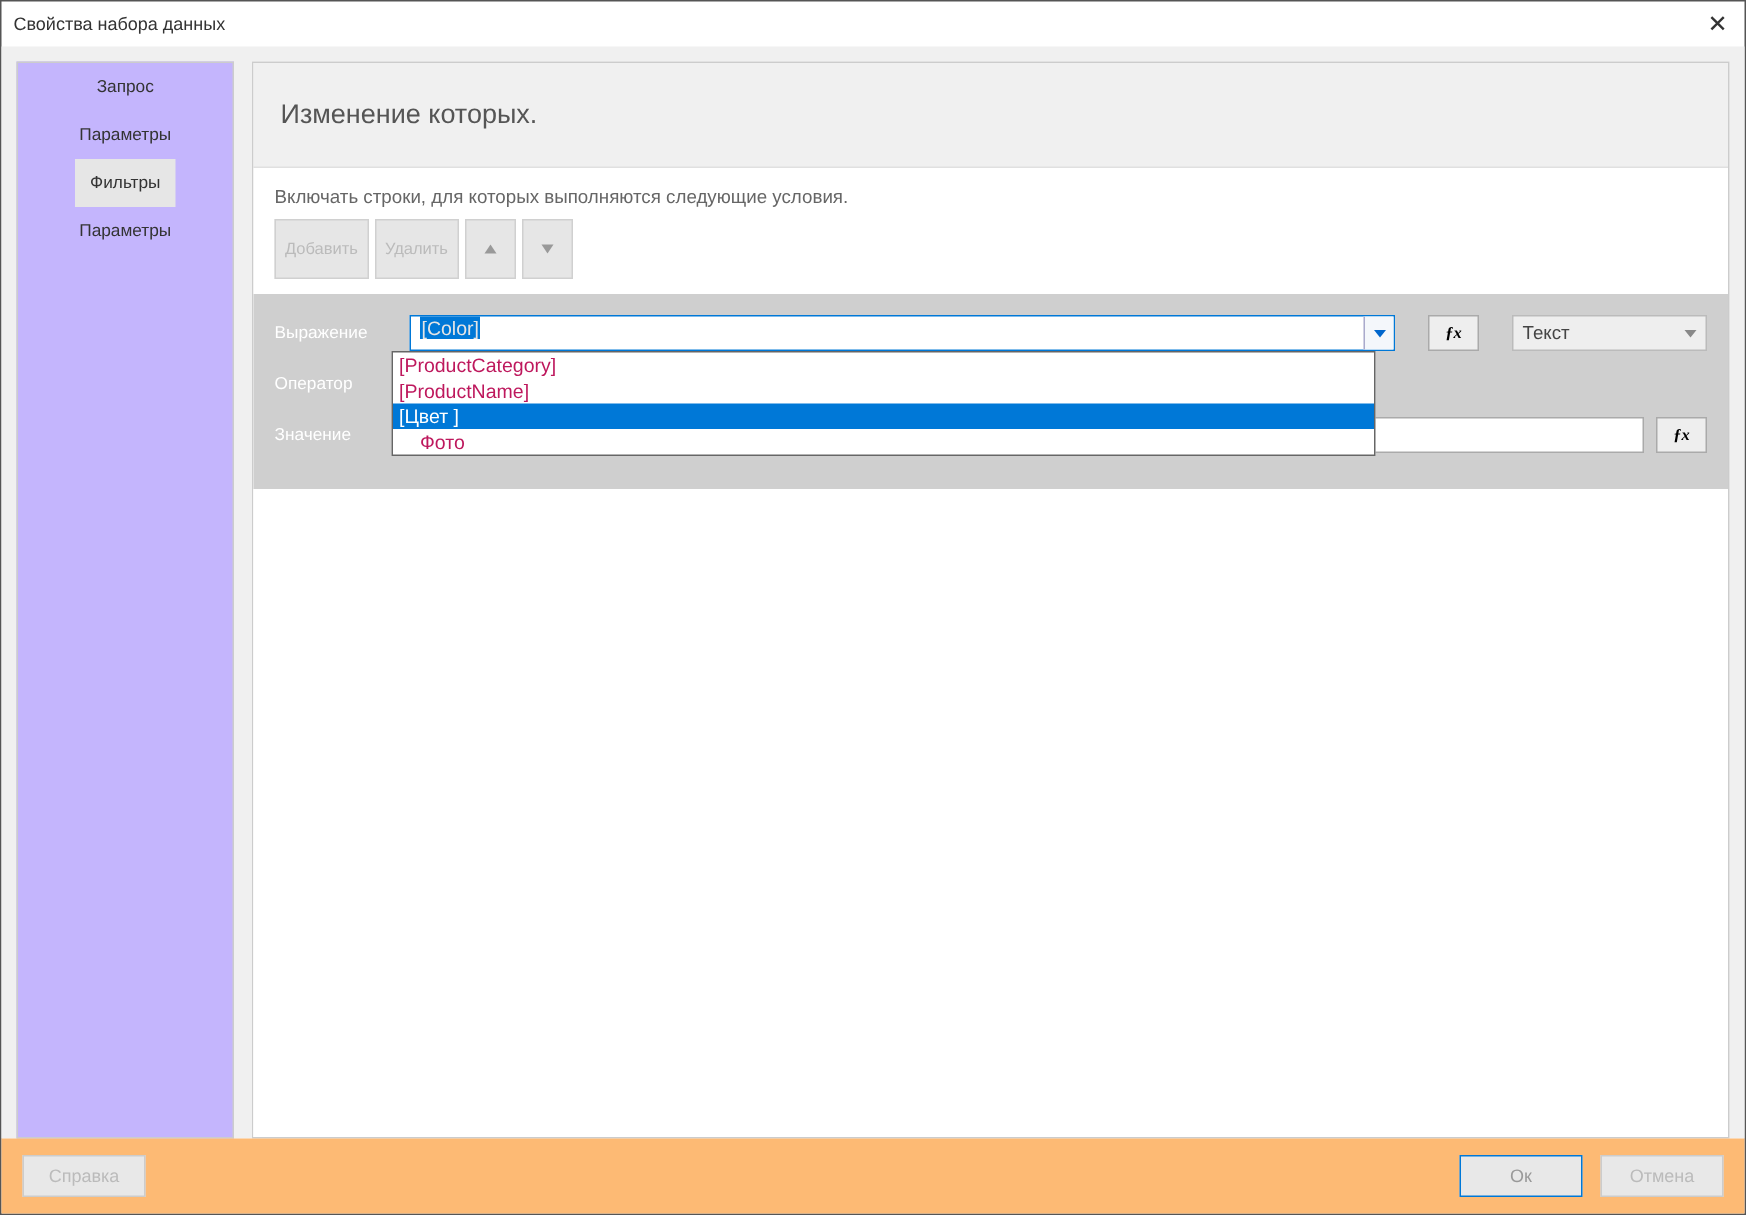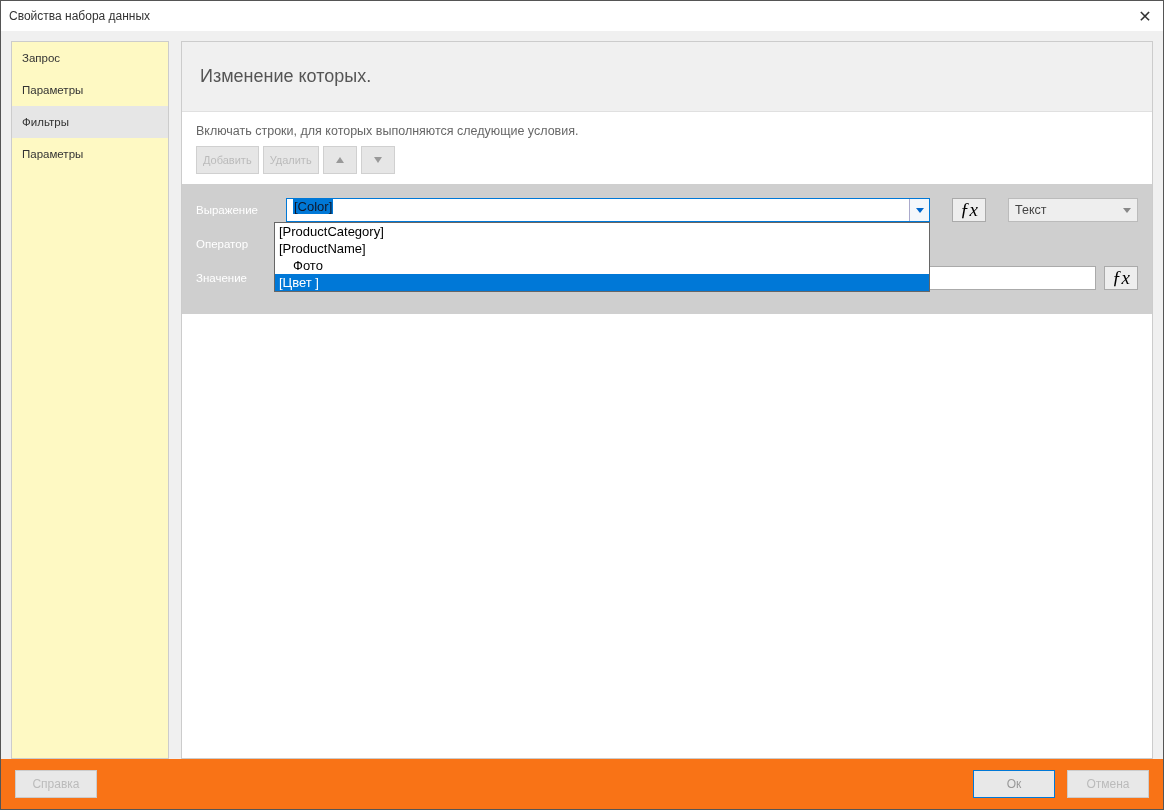--- a/index.html
+++ b/index.html
@@ -2,53 +2,53 @@
 <html><head>
 <meta charset="utf-8">
 <style>
   * { box-sizing: border-box; margin: 0; padding: 0; font-family: "Segoe UI", Tahoma, sans-serif; }
   body { background: #fff; width: 1164px; height: 810px; overflow: hidden; }
   .window { width: 1164px; height: 810px; border: 1px solid #555; display: flex; flex-direction: column; }
   .titlebar { height: 30px; display: flex; align-items: center; padding: 0 8px; font-size: 12px; color: #333; }
   .titlebar-title { flex: 1; }
   .close-icon { width: 20px; height: 20px; display:flex; align-items:center; justify-content:center; cursor:pointer; font-size:16px; }
   .body-area { flex: 1; background: #f0f0f0; padding: 10px 10px 0 10px; display: flex; gap: 12px; }
-  .sidebar { width: 158px; background:#fef9c3; border:1px solid #ccc; display:flex; flex-direction:column; }
+  .sidebar { width: 145px; background:#c4b5fd; border:1px solid #ccc; display:flex; flex-direction:column;align-items:center; }
   .sidebar-item { font-size: 11.5px; padding: 10px 10px; color:#333; cursor:pointer; }
   .sidebar-item.active { background:#e6e6e6; }
   .main { flex:1; background:#fff; border:1px solid #ccc; display:flex; flex-direction:column; }
   .main-header { background:#f0f0f0; padding: 24px 18px 24px 18px; border-bottom:1px solid #e0e0e0;}
   .main-title { font-size: 18px; color:#555; font-weight:400; }
   .main-content { flex:1; background:#fff; padding:12px 0 0 0; display:flex; flex-direction:column; position:relative; }
   .instruction { font-size:12.5px; color:#666; padding: 0 14px 8px 14px; }
   .toolbar { display:flex; gap:4px; padding:0 14px 10px 14px; }
-  .tbtn { height:28px; min-width:34px; padding:0 6px; background:#e6e6e6; border:1px solid #d0d0d0; font-size:11px; color:#bbb; display:flex; align-items:center; justify-content:center; cursor:default; }
+  .tbtn { height:40px; min-width:34px; padding:0 6px; background:#e6e6e6; border:1px solid #d0d0d0; font-size:11px; color:#bbb; display:flex; align-items:center; justify-content:center; cursor:default; }
   .tbtn.iconbtn { width:34px; }
   .arrow-icon { width:0;height:0;border-left:4px solid transparent;border-right:4px solid transparent; }
   .arrow-up { border-bottom:6px solid #999; }
   .arrow-down { border-top:6px solid #999; }
   .filter-panel { background:#cfcfcf; padding:14px 14px 24px 14px; position:relative; }
   .filter-row { display:flex; align-items:center; margin-bottom:16px; gap:22px; }
   .flabel { width:68px; font-size:11.5px; color:#fff; text-align:left; }
   .combo { flex:1; height:24px; background:#fff; border:1px solid #0078d7; display:flex; align-items:center; padding:0; position:relative; }
   .combo-input { flex:1; height:100%; padding:0 6px; font-size:13px; color:#000; border:none; outline:none; }
-  .combo-input .sel { background:#0078d7; color:#0f172a; padding:0 1px; }
+  .combo-input .sel { background:#0078d7; color:#e5e5e5; padding:0 1px; }
   .combo-btn { width:20px; height:100%; border-left:1px solid #aac; background:#f4f7fb; display:flex; align-items:center; justify-content:center; cursor:pointer; }
   .chev { width:0;height:0;border-left:4px solid transparent;border-right:4px solid transparent;border-top:5px solid #0066cc; }
-  .fx-btn { width:34px; height:24px; background:#eee; border:1px solid #aaa; display:flex; align-items:center; justify-content:center; font-style:italic; font-weight:normal; font-size:19px; font-family:serif; cursor:pointer; }
+  .fx-btn { width:34px; height:24px; background:#eee; border:1px solid #aaa; display:flex; align-items:center; justify-content:center; font-style:italic; font-weight:bold; font-size:11px; font-family:serif; cursor:pointer; }
   .type-combo { width:130px; height:24px; background:#eee; border:1px solid #bbb; display:flex; align-items:center; padding:0 6px; font-size:12.5px; color:#444; cursor:pointer; justify-content:space-between; }
   .type-combo .chev2 { width:0;height:0;border-left:4px solid transparent;border-right:4px solid transparent;border-top:5px solid #888; }
   .value-input-wrap { flex:1; display:flex; gap:8px; align-items:center; }
   .value-input { flex:1; height:24px; border:1px solid #aaa; background:#fff; }
   .dropdown-list { position:absolute; left:92px; top:38px; width:656px; background:#fff; border:1px solid #666; z-index:10; }
-  .dd-item { font-size:13px; padding:1px 4px; color:#000000; cursor:pointer; }
+  .dd-item { font-size:13px; padding:1px 4px; color:#be185d; cursor:pointer; }
   .dd-item.indent { padding-left:18px; }
   .dd-item.highlight { background:#0078d7; color:#fff; }
   .white-area { flex:1; background:#fff; }
-  .footer { height:50px; background:#f97316; display:flex; align-items:center; padding:0 14px; gap:12px; }
+  .footer { height:50px; background:#fdba74; display:flex; align-items:center; padding:0 14px; gap:12px; }
   .footer-spacer { flex:1; }
   .fbtn { height:28px; min-width:82px; padding:0 12px; background:#e8e8e8; border:1px solid #ccc; font-size:12px; color:#bbb; display:flex; align-items:center; justify-content:center; cursor:pointer; }
   .fbtn.primary { border:1.5px solid #0078d7; color:#999; }
 </style>
 </head>
 <body>
 
 <div class="window">
   <div class="titlebar">
     <span class="titlebar-title">Свойства набора данных</span>
@@ -105,22 +105,22 @@
             <div class="value-input-wrap">
               <div style="flex:1"></div>
               <input class="value-input" style="max-width: 330px;">
               <div class="fx-btn">ƒx</div>
             </div>
           </div>
 
           <div class="dropdown-list">
             <div class="dd-item">[ProductCategory]</div>
             <div class="dd-item">[ProductName]</div>
+            <div class="dd-item highlight">[Цвет ]</div>
             <div class="dd-item indent">Фото</div>
-            <div class="dd-item highlight">[Цвет ]</div>
           </div>
         </div>
 
         <div class="white-area"></div>
       </div>
     </div>
   </div>
 
   <div class="footer">
     <div class="fbtn">Справка</div>

